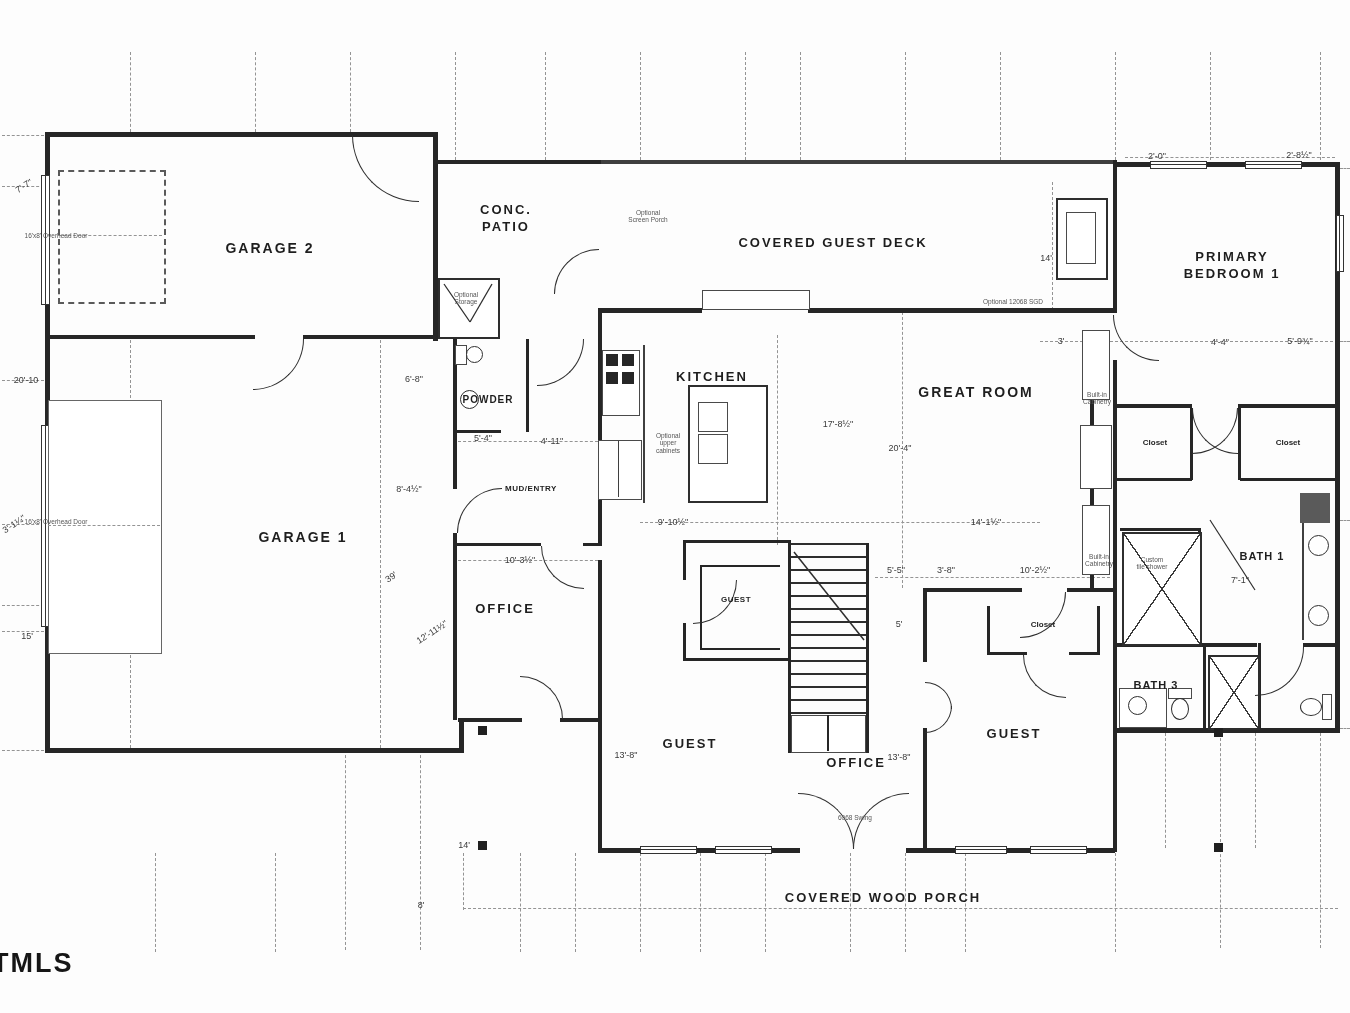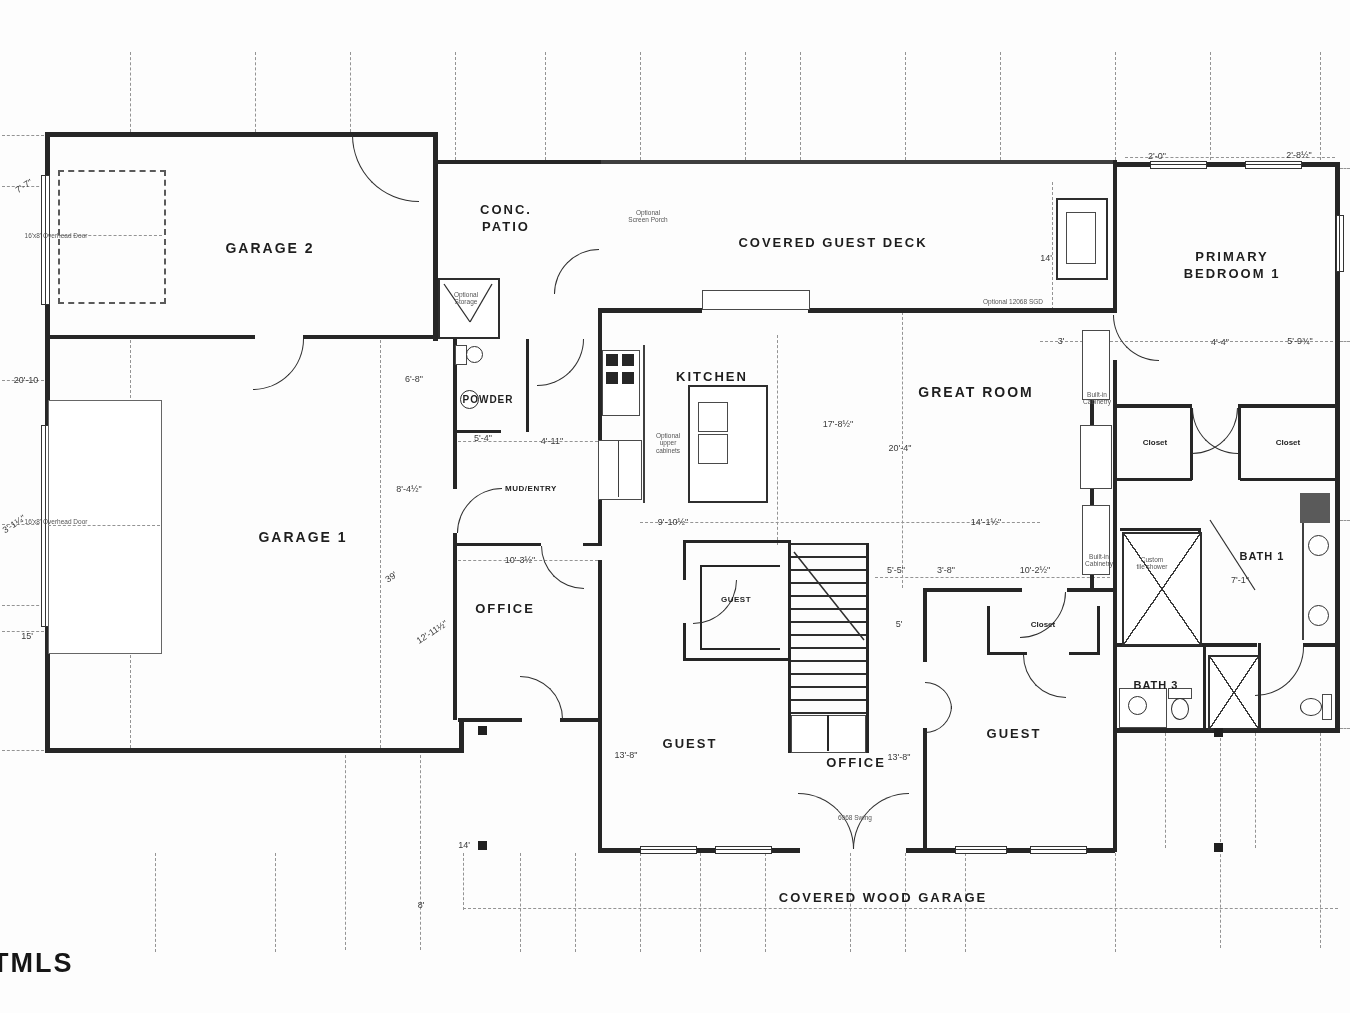--- a/index.html
+++ b/index.html
@@ -272,21 +272,21 @@
   <div class="lbl" style="left:505px;top:609px;">OFFICE</div>
   <div class="lbl xs" style="left:736px;top:600px;">GUEST</div>
   <div class="lbl" style="left:690px;top:744px;">GUEST</div>
   <div class="lbl" style="left:856px;top:763px;">OFFICE</div>
   <div class="lbl" style="left:1014px;top:734px;">GUEST</div>
   <div class="lbl md" style="left:1262px;top:556px;">BATH 1</div>
   <div class="lbl md" style="left:1156px;top:685px;">BATH 3</div>
   <div class="lbl cl" style="left:1155px;top:443px;">Closet</div>
   <div class="lbl cl" style="left:1288px;top:443px;">Closet</div>
   <div class="lbl cl" style="left:1043px;top:625px;">Closet</div>
-  <div class="lbl" style="left:883px;top:898px;">COVERED WOOD GARAGE</div>
+  <div class="lbl" style="left:883px;top:898px;">COVERED WOOD PORCH</div>
 
   <div class="dim slant" style="left:24px;top:186px;">7'-7"</div>
   <div class="dim" style="left:26px;top:380px;">20'-10</div>
   <div class="dim slant" style="left:14px;top:524px;">3'-1¼"</div>
   <div class="dim" style="left:27px;top:636px;">15'</div>
   <div class="dim" style="left:414px;top:379px;">6'-8"</div>
   <div class="dim" style="left:409px;top:489px;">8'-4½"</div>
   <div class="dim" style="left:483px;top:438px;">5'-4"</div>
   <div class="dim" style="left:552px;top:441px;">4'-11"</div>
   <div class="dim" style="left:520px;top:560px;">10'-3½"</div>

